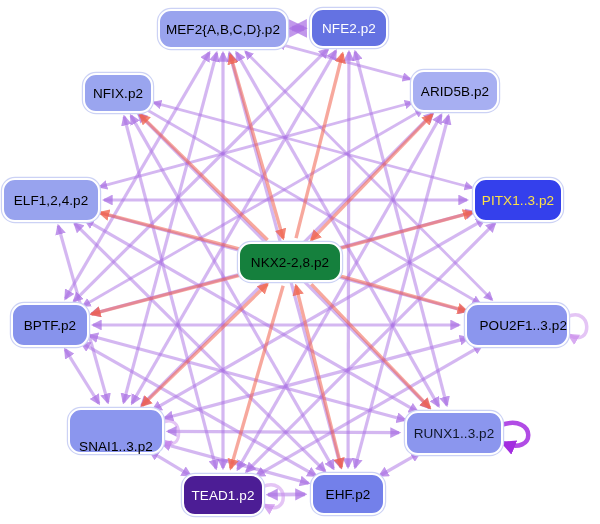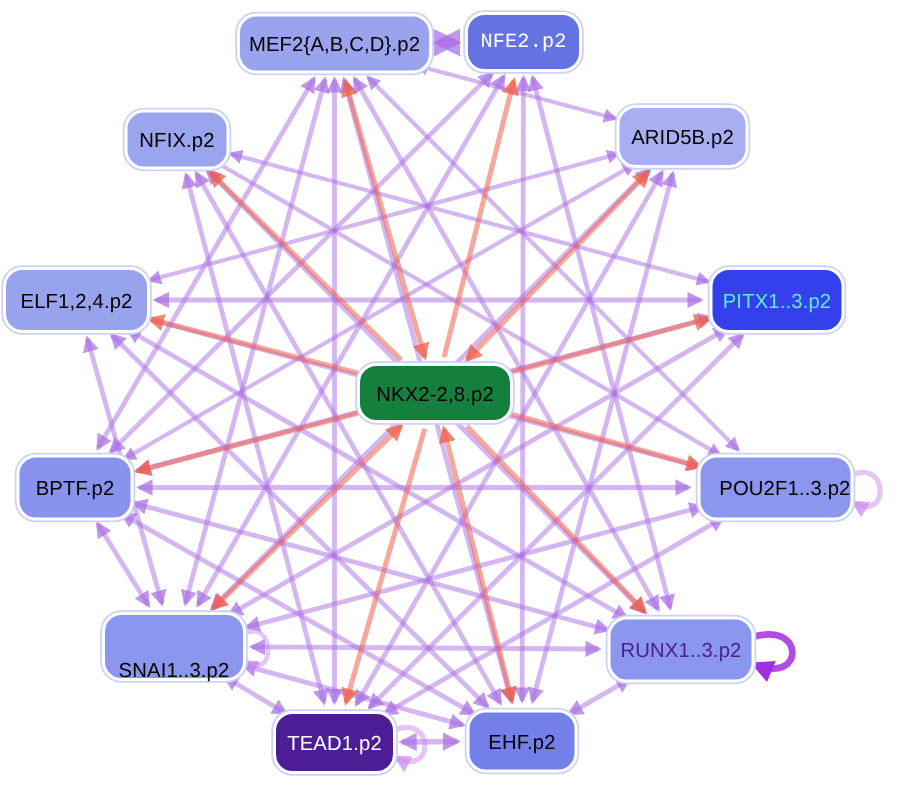--- a/index.html
+++ b/index.html
@@ -91,49 +91,49 @@
       <line x1="295.96585492351886" y1="285.8634196940754" x2="341.33165961915336" y2="467.3266384766134" stroke="#F0604C" stroke-opacity="0.55" stroke-width="3.4" marker-end="url(#m-salmon)" marker-start="url(#m-salmon)"></line>
       <path d="M 567,317 C 593,305 593,349 569,335" fill="none" stroke="#C98BEC" stroke-opacity="0.5" stroke-width="3.5" marker-end="url(#m-loopLight)"></path>
       <path d="M 162,423 C 184,411 184,455 164,441" fill="none" stroke="#C98BEC" stroke-opacity="0.5" stroke-width="3" marker-end="url(#m-loopLight)"></path>
       <path d="M 262,487 C 290,475 290,519 264,505" fill="none" stroke="#C98BEC" stroke-opacity="0.5" stroke-width="3.5" marker-end="url(#m-loopLight)"></path>
       <path d="M 501,425 C 537,413 537,457 503,443" fill="none" stroke="#A32DE0" stroke-opacity="0.85" stroke-width="4.5" marker-end="url(#m-runxLoop)"></path>
     </svg>
 
 <div class="node" style="left: 158px; top: 9px; width: 130px; height: 40px; background: rgb(153, 163, 238);">
       <span style="color: rgb(0, 0, 0);">MEF2{A,B,C,D}.p2</span>
     </div>
-    <div class="node" style="left: 310px; top: 8px; width: 78px; height: 40px; background: rgb(100, 114, 226); font-family: Liberation Mono, monospace;">
+    <div class="node" style="left: 310px; top: 8px; width: 78px; height: 40px; background: rgb(100, 114, 226);">
       <span style="color: rgb(255, 255, 255);">NFE2.p2</span>
     </div>
     <div class="node" style="left: 83px; top: 73px; width: 70px; height: 40px; background: rgb(154, 165, 239);">
       <span style="color: rgb(0, 0, 0);">NFIX.p2</span>
     </div>
     <div class="node" style="left: 411px; top: 70px; width: 88px; height: 42px; background: rgb(167, 175, 242);">
       <span style="color: rgb(0, 0, 0);">ARID5B.p2</span>
     </div>
     <div class="node" style="left: 2px; top: 178px; width: 98px; height: 44px; background: rgb(152, 163, 238);">
       <span style="color: rgb(0, 0, 0);">ELF1,2,4.p2</span>
     </div>
     <div class="node" style="left: 473px; top: 178px; width: 90px; height: 44px; background: rgb(52, 64, 236);">
-      <span style="color: #5eead4; text-align: right;">PITX1..3.p2</span>
+      <span style="color: #fde047; text-align: right;">PITX1..3.p2</span>
     </div>
     <div class="node" style="left: 238px; top: 242px; width: 104px; height: 40px; background: #15803d;">
       <span style="color: rgb(0, 0, 0);">NKX2-2,8.p2</span>
     </div>
     <div class="node" style="left: 11px; top: 303px; width: 78px; height: 44px; background: rgb(135, 147, 236);">
       <span style="color: rgb(0, 0, 0);">BPTF.p2</span>
     </div>
     <div class="node" style="left: 465px; top: 303px; width: 104px; height: 44px; background: rgb(139, 150, 238); justify-content: flex-end;">
       <span style="color: rgb(0, 0, 0);">POU2F1..3.p2</span>
     </div>
     <div class="node" style="left: 68px; top: 408px; width: 96px; height: 46px; background: rgb(139, 150, 238);">
       <span style="color: #000000; margin-top: 31px;">SNAI1..3.p2</span>
     </div>
     <div class="node" style="left: 405px; top: 411px; width: 98px; height: 44px; background: rgb(139, 150, 238);">
-      <span style="color: #4c1d95;">RUNX1..3.p2</span>
+      <span style="color: #0f172a;">RUNX1..3.p2</span>
     </div>
     <div class="node" style="left: 182px; top: 474px; width: 82px; height: 42px; background: #4c1d95;">
       <span style="color: rgb(255, 255, 255);">TEAD1.p2</span>
     </div>
     <div class="node" style="left: 311px; top: 473px; width: 74px; height: 42px; background: rgb(115, 128, 234);">
       <span style="color: rgb(0, 0, 0);">EHF.p2</span>
     </div>
   </div>
 
 </body></html>

